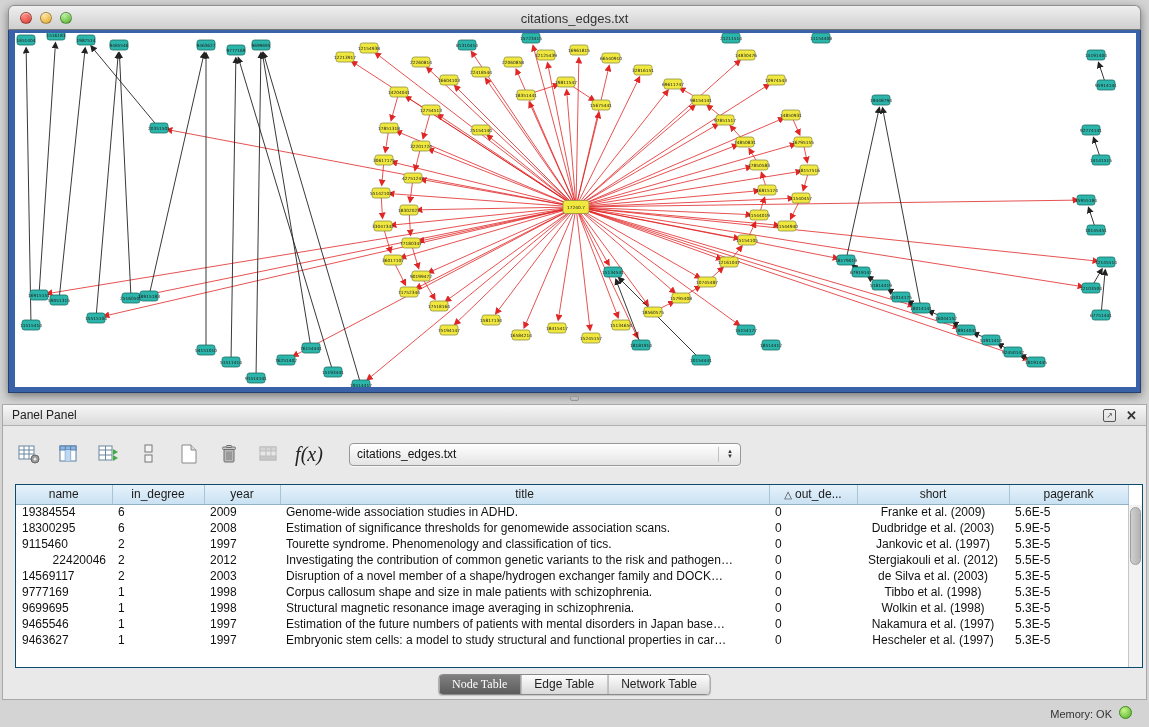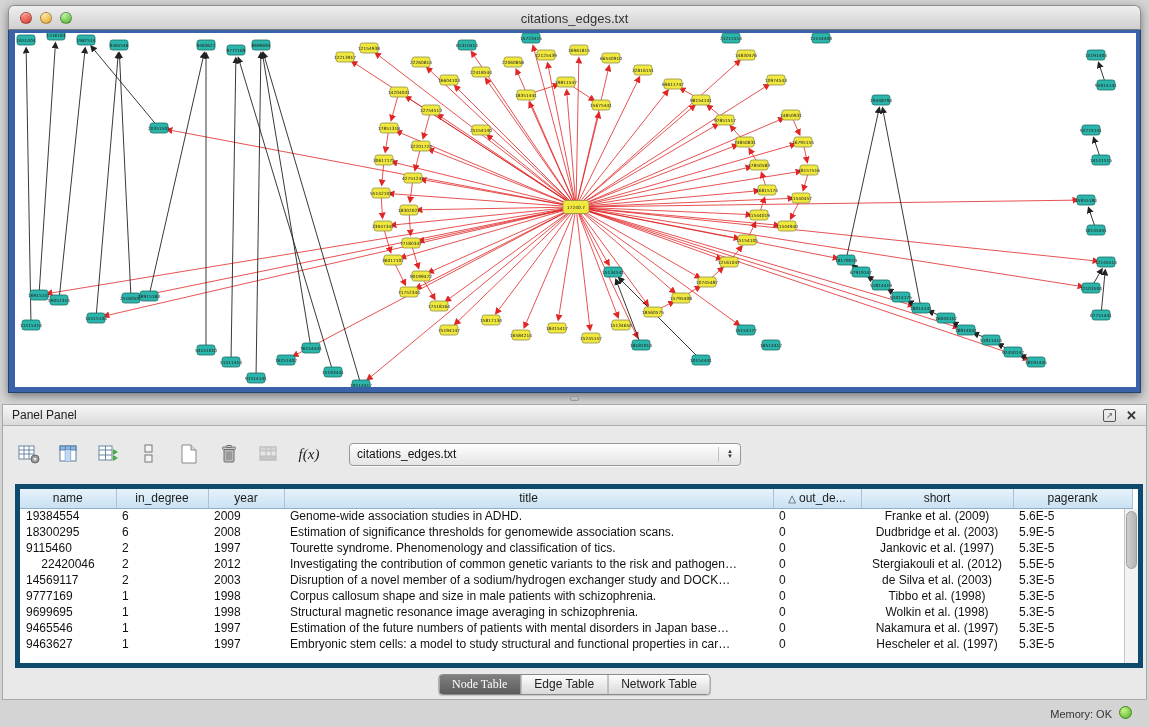--- a/index.html
+++ b/index.html
@@ -51,32 +51,32 @@
     display:inline-flex; align-items:center; justify-content:center;
     font-size:8px; color:#555; margin-right:10px; cursor:default; }
   .close-panel { font-size:13px; font-weight:bold; color:#333; cursor:default; }
 
   .toolbar { position:absolute; left:12px; top:32px; display:flex;
     align-items:center; gap:12px; height:34px; }
   .tool-icon { width:28px; height:28px; display:flex; align-items:center;
     justify-content:center; border-radius:3px; }
   .tool-icon.disabled { opacity:.45; }
   .fx { font-family:"Liberation Serif", serif; font-style:italic;
-    font-size:15px; color:#222; }
+    font-size:20px; color:#222; }
   .network-select { margin-left:14px; width:392px; height:23px;
     border:1px solid #989898; border-radius:4px;
     background:linear-gradient(#ffffff,#e4e4e4);
     display:flex; align-items:center; padding:0 7px; font-size:12px; color:#111;
     box-shadow:0 1px 0 rgba(255,255,255,.7); }
   .select-arrows { margin-left:auto; display:flex; flex-direction:column;
     font-size:6px; line-height:5px; color:#333; padding-left:8px;
     border-left:1px solid #c2c2c2; height:15px; justify-content:center; }
 
   .table-wrap { position:absolute; left:12px; top:79px; width:1128px; height:184px;
-    background:#fff; border:5px solid #0c4a6e; }
+    background:#fff; border:1px solid #0c4a6e; }
   table { border-collapse:collapse; table-layout:fixed; width:1112px; }
   th { height:19px; font-weight:normal; font-size:12px; color:#1b1b1b;
     background:linear-gradient(#e6f2fb,#c9e1f2);
     border-right:1px solid #a9c4d6; border-bottom:1px solid #8fb0c6;
     text-align:center; white-space:nowrap; overflow:hidden; }
   th .sort { font-size:10px; margin-right:3px; color:#333; }
   td { height:16px; font-size:12px; color:#111; padding:0 6px;
     white-space:nowrap; overflow:hidden; }
   .vscroll { position:absolute; right:0; top:20px; bottom:0; width:14px;
     background:#f2f2f2; border-left:1px solid #c6c6c6; }
@@ -809,33 +809,33 @@
             <tr>
               <td style="text-align: left;">9115460</td>
               <td style="text-align: left;">2</td>
               <td style="text-align: left;">1997</td>
               <td style="text-align: left;">Tourette syndrome. Phenomenology and classification of tics.</td>
               <td style="text-align: left;">0</td>
               <td style="text-align: center;">Jankovic et al. (1997)</td>
               <td style="text-align: left;">5.3E-5</td>
             </tr>
             <tr>
-              <td style="text-align: center;">22420046</td>
+              <td style="text-align: right;">22420046</td>
               <td style="text-align: left;">2</td>
               <td style="text-align: left;">2012</td>
               <td style="text-align: left;">Investigating the contribution of common genetic variants to the risk and pathogen…</td>
               <td style="text-align: left;">0</td>
               <td style="text-align: center;">Stergiakouli et al. (2012)</td>
               <td style="text-align: left;">5.5E-5</td>
             </tr>
             <tr>
               <td style="text-align: left;">14569117</td>
               <td style="text-align: left;">2</td>
               <td style="text-align: left;">2003</td>
-              <td style="text-align: left;">Disruption of a novel member of a sodium/hydrogen exchanger study and DOCK…</td>
+              <td style="text-align: left;">Disruption of a novel member of a shape/hydrogen exchanger family and DOCK…</td>
               <td style="text-align: left;">0</td>
               <td style="text-align: center;">de Silva et al. (2003)</td>
               <td style="text-align: left;">5.3E-5</td>
             </tr>
             <tr>
               <td style="text-align: left;">9777169</td>
               <td style="text-align: left;">1</td>
               <td style="text-align: left;">1998</td>
               <td style="text-align: left;">Corpus callosum shape and size in male patients with schizophrenia.</td>
               <td style="text-align: left;">0</td>

